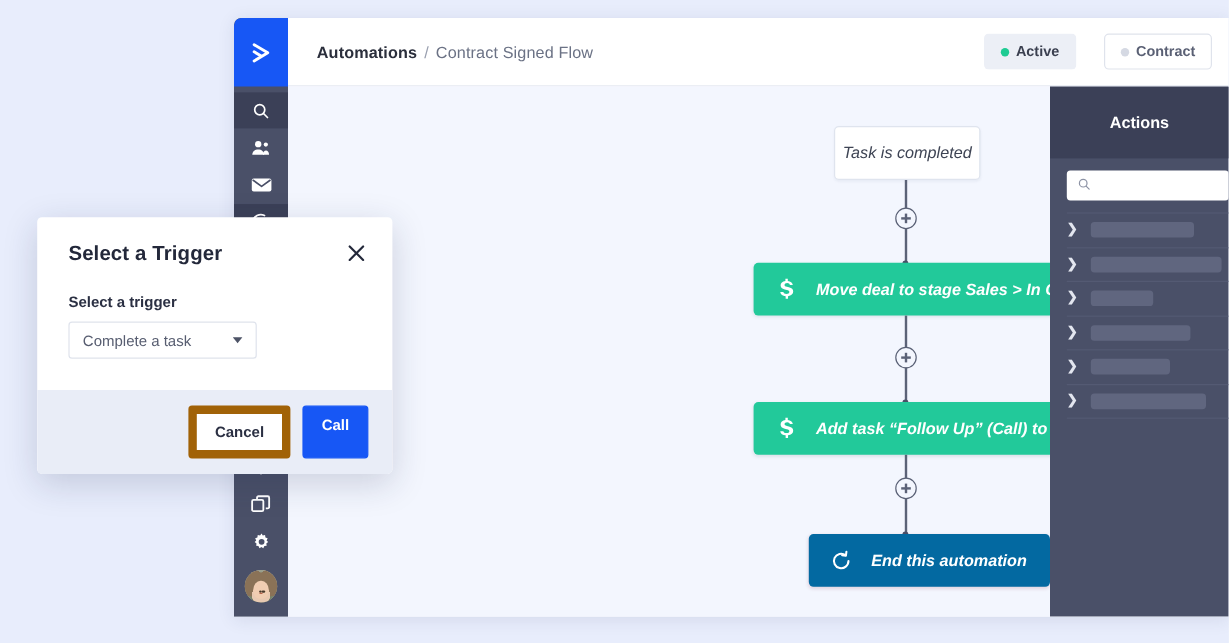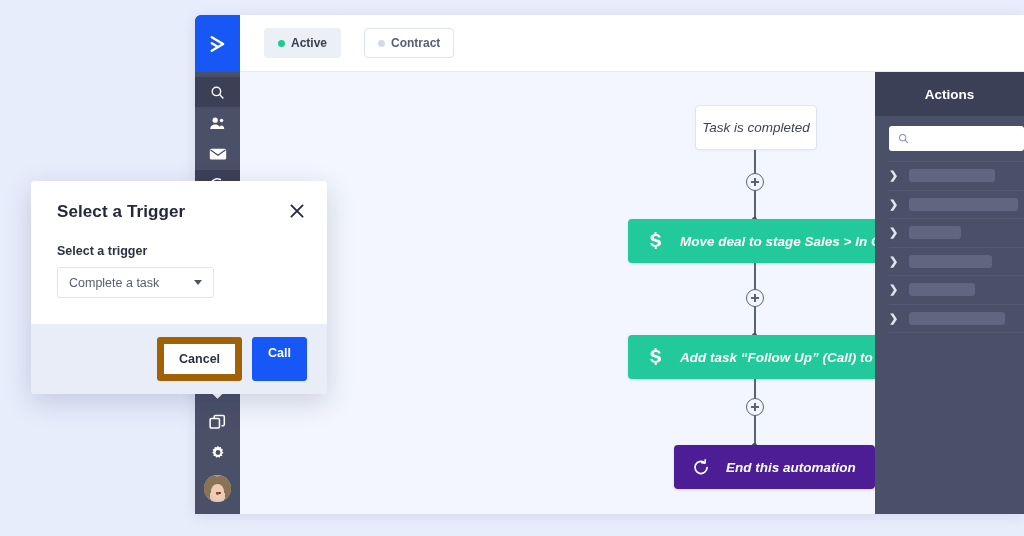--- a/index.html
+++ b/index.html
@@ -229,21 +229,21 @@
     font-size: 13.5px;
     font-weight: bold;
     padding-left: 18px;
     gap: 16px;
   }
   .node-green {
     background: #22c99a;
     box-shadow: 0 1px 3px rgba(40,90,80,0.12);
   }
   .node-red {
-    background: #4c1d95;
+    background: #0369a1;
     box-shadow: 0 1px 3px rgba(120,30,60,0.15);
   }
   #node-move  { left: 388px; top: 147px; width: 259px; }
   #node-task  { left: 388px; top: 263px; width: 255px; }
   #node-end   { left: 434px; top: 373px; width: 201px; }
 
   .node-icon {
     display: flex;
     align-items: center;
     justify-content: center;
@@ -301,21 +301,21 @@
   .actions-panel {
     position: absolute;
     right: 0;
     top: 0;
     width: 149px;
     height: 442px;
     background: #4a5068;
     z-index: 3;
   }
   .actions-header {
-    height: 44px;
+    height: 60px;
     background: #3b4057;
     display: flex;
     align-items: center;
     justify-content: center;
     color: #ffffff;
     font-size: 13.5px;
     font-weight: bold;
   }
   .actions-search-wrap {
     padding: 10px 0 10px 14px;
@@ -527,20 +527,25 @@
           <div class="face">
             <div class="eye l"></div>
             <div class="eye r"></div>
             <div class="smile"></div>
           </div>
         </div>
       </div>
     </div>
 
     <div class="topbar">
+      <div class="breadcrumb">
+        <span class="crumb-root">Automations</span>
+        <span class="sep">/</span>
+        <span>Contract Signed Flow</span>
+      </div>
 
       <div class="status-toggle">
         <div class="status-btn">
           <span class="dot"></span>
           <span>Active</span>
         </div>
         <div class="status-btn inactive">
           <span class="dot gray"></span>
           <span>Contract</span>
         </div>

